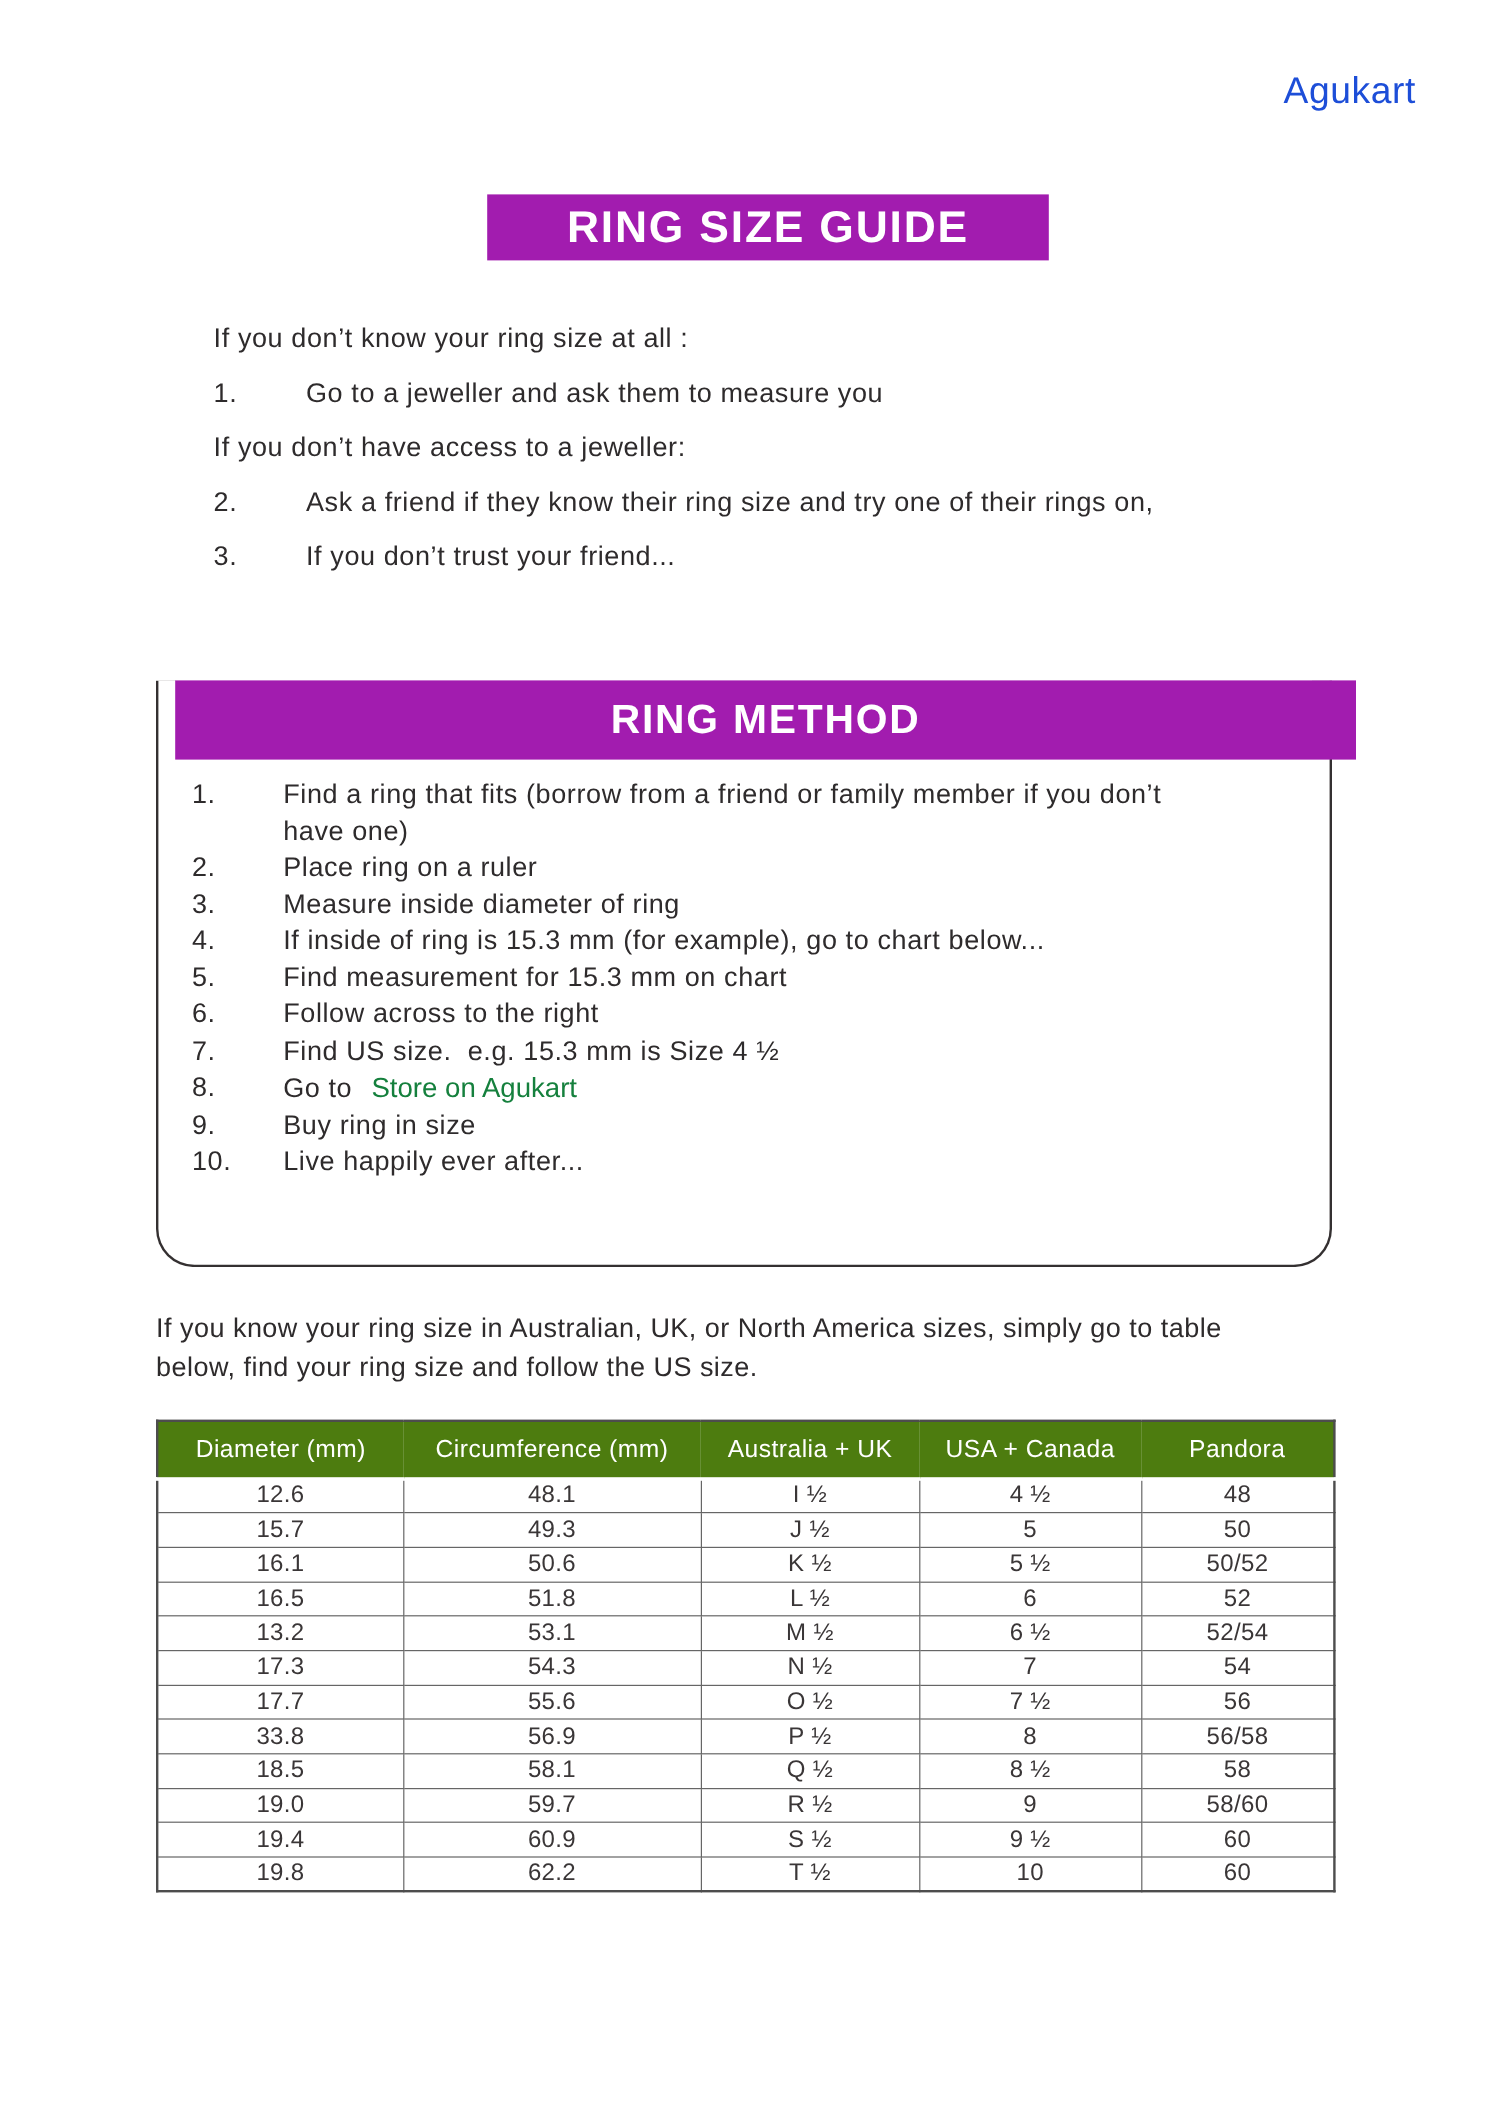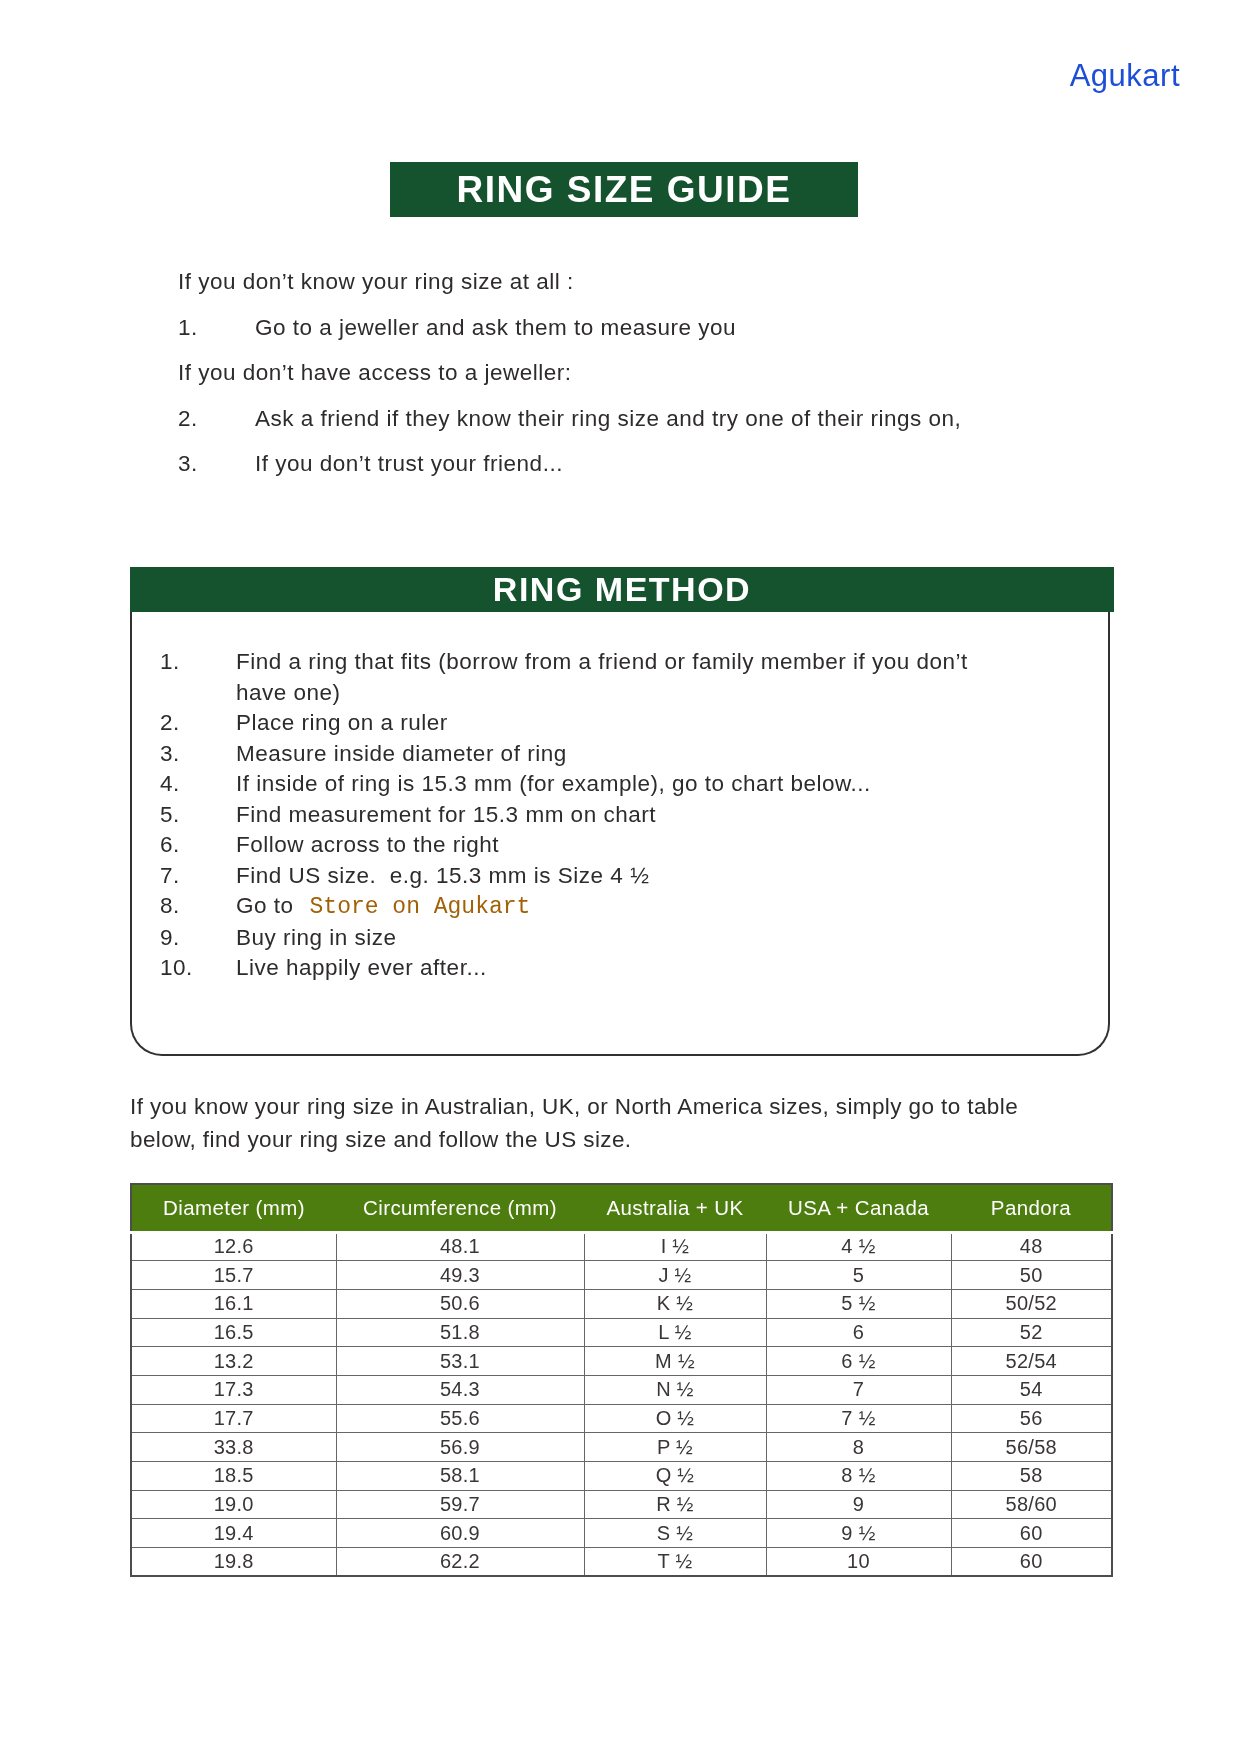--- a/index.html
+++ b/index.html
@@ -7,49 +7,49 @@
   .page {
     position:relative; width:1241px; height:1754px; background:#ffffff;
     font-family:"Liberation Sans","DejaVu Sans",sans-serif;
     color:#2e2b2c; overflow:hidden;
   }
   .brand-title {
     position:absolute; top:58px; left:0; width:1180px; text-align:right;
     font-size:31px; letter-spacing:0.5px; color:#1d4ed8;
   }
   .banner {
-    position:absolute; background:#14532d; color:#ffffff;
+    position:absolute; background:#a21caf; color:#ffffff;
     display:flex; align-items:center; justify-content:center;
-    font-weight:bold; letter-spacing:1.5px;
+    font-weight:bold; letter-spacing:1.5px;margin-left:16px;
   }
   .banner-guide { left:390px; top:162px; width:468px; height:55px; font-size:37px; }
   .intro {
     position:absolute; left:130px; top:268px; width:1020px;
     display:flex; flex-direction:column; row-gap:17.6px;
     font-size:22.5px; letter-spacing:0.5px;margin-left:48px;
   }
   .intro-line { display:flex; line-height:28px; }
   .intro-line .num { flex:0 0 77px; }
   .method-box {
     position:absolute; left:130px; top:567px; width:980px; height:489px;
     border:2px solid #343031; border-top:none;
     border-radius:0 0 32px 32px;
   }
   .banner-method {
-    left:-2px; top:0; width:984px; height:45px; font-size:34px;text-align:center;
+    left:-2px; top:0; width:984px; height:66px; font-size:34px;text-align:center;
   }
   .method-steps {
     position:absolute; left:28px; top:80px;
     font-size:22.5px; letter-spacing:0.5px; line-height:30.5px;
   }
   .step { display:flex; }
   .step .num { flex:0 0 76px; }
   .step .txt { width:760px; white-space:pre-wrap; }
   .store-link {
-    font-family:Liberation Mono, monospace; font-size:23px; color:#a16207;
+    font-family:Liberation Sans, sans-serif; font-size:23px; color:#15803d;
     letter-spacing:0; margin-left:16px; line-height:30.5px;
   }
   .size-note {
     position:absolute; left:130px; top:1090px; width:930px;
     font-size:22.5px; line-height:33px; letter-spacing:0.4px;
   }
   .size-table {
     position:absolute; left:130px; top:1183px; width:981px;
     border-collapse:collapse; table-layout:fixed;
     border:2px solid #4d4d4d;

